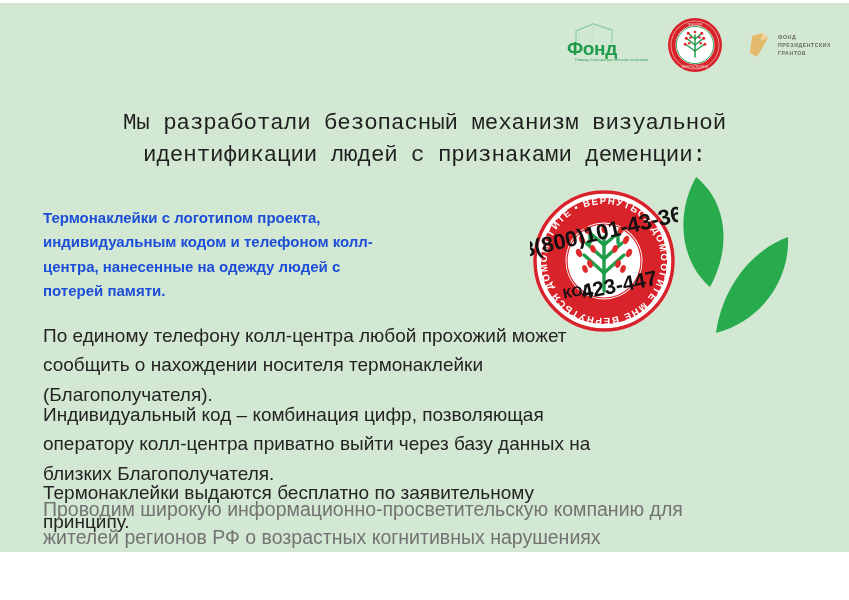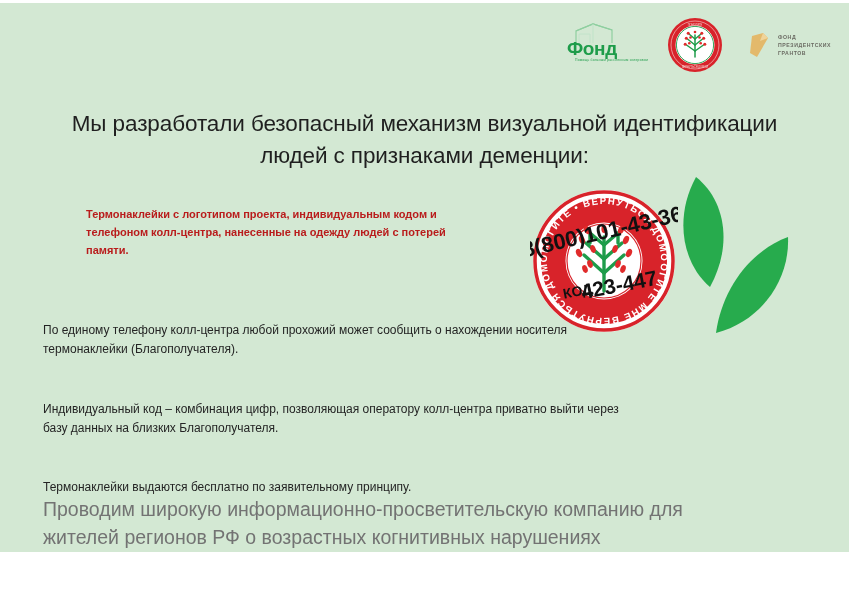--- a/index.html
+++ b/index.html
@@ -49,34 +49,34 @@
     font-size:5.2px;font-weight:bold;color:#6b6b63;
     line-height:1.55;letter-spacing:0.55px;white-space:nowrap;
   }
 
   
   .heading{
     position:absolute;left:42px;top:105px;width:765px;
     text-align:center;
     font-size:22.5px;line-height:1.42;color:#1f1f1f;
     letter-spacing:-0.1px;
+    font-family:Liberation Mono, monospace;
   }
 
   
   .green-para{
     position:absolute;left:43px;top:203px;width:360px;
-    font-size:11px;line-height:1.62;color:#b91c1c;
+    font-size:15px;line-height:1.62;color:#1d4ed8;
     font-weight:bold;
-    margin-left:43px;
   }
 
   
   .body-para{
     position:absolute;left:43px;
-    font-size:12px;line-height:1.55;color:#242424;
+    font-size:19px;line-height:1.55;color:#242424;
   }
   .p1{top:318px;width:560px;}
   .p2{top:378px;width:580px;margin-top:19px;}
   .p3{top:443px;width:540px;margin-top:32px;}
 
   
   .closing{
     position:absolute;left:43px;top:493px;width:690px;
     font-size:19.5px;line-height:1.42;color:#737373;
   }

